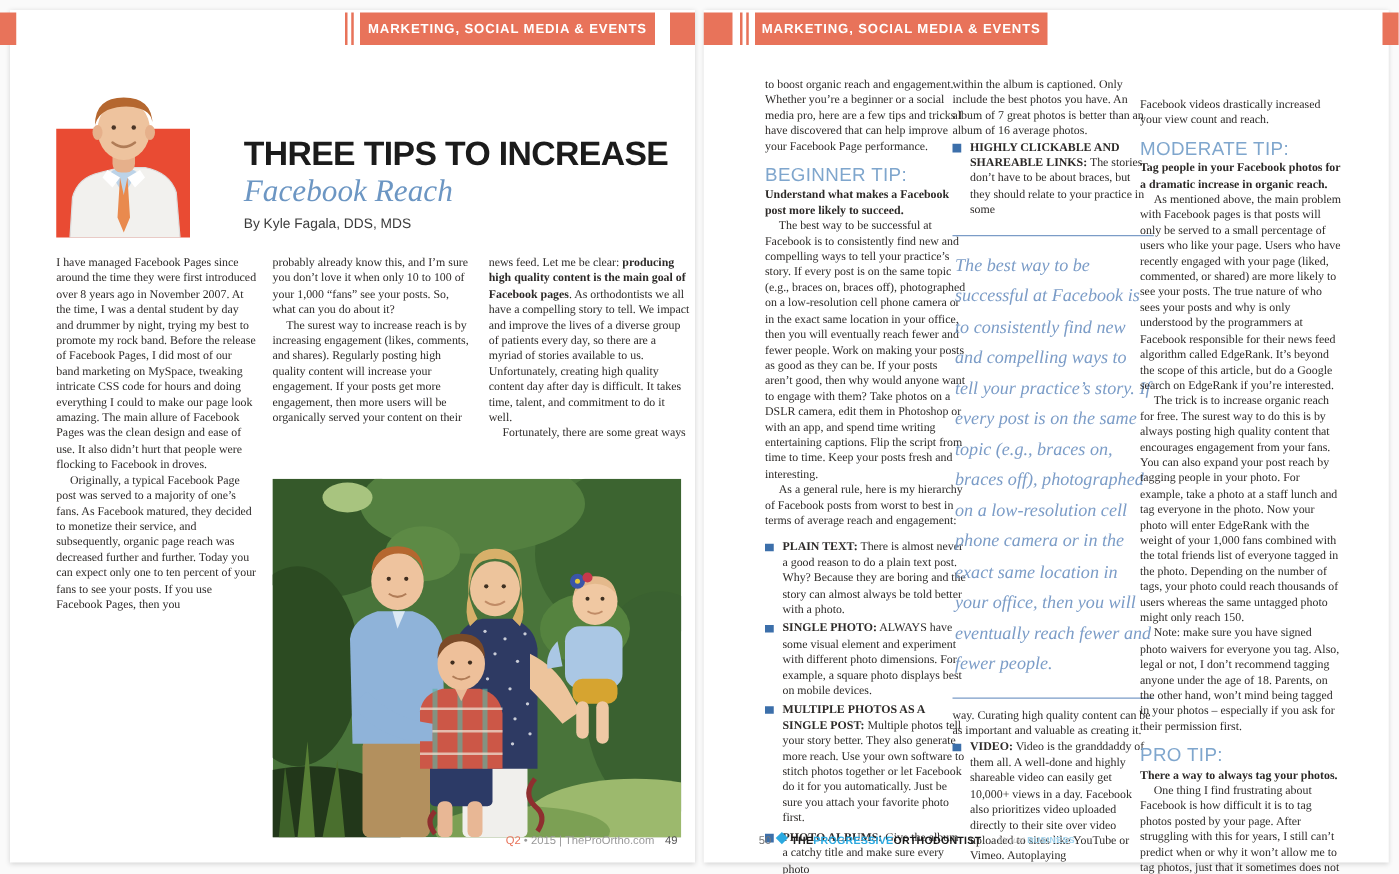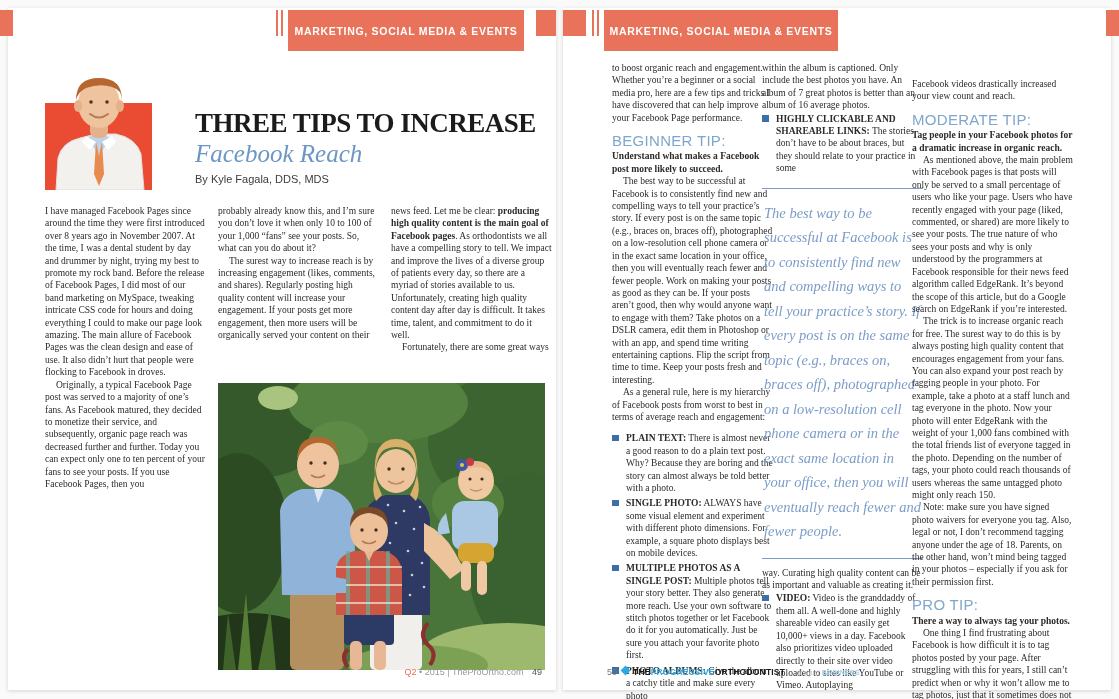--- a/index.html
+++ b/index.html
@@ -25,33 +25,33 @@
     position:absolute;top:8px;height:682px;background:#fff;
     box-shadow:0 1px 4px rgba(0,0,0,.16);
   }
   #page-left{left:8px;width:548px;}
   #page-right{left:563px;width:548px;}
 
   
   .hseg{position:absolute;top:10px;height:26px;background:var(--header_orange);}
   .hrule{position:absolute;top:10px;height:26px;width:2px;background:var(--header_orange);}
   .hbar{
-    position:absolute;top:10px;height:41px;background:var(--header_orange);
+    position:absolute;top:10px;height:26px;background:var(--header_orange);
     color:#fff;font-family:"Liberation Sans",sans-serif;font-weight:bold;
     font-size:10.5px;letter-spacing:.7px;
     display:flex;align-items:center;justify-content:center;
   }
 
   
   .headshot{position:absolute;left:30px;top:66px;width:122px;height:116px;}
   .headshot .obox{position:absolute;left:7px;top:29px;width:107px;height:87px;background:var(--photo_orange);}
   .headshot svg{position:absolute;left:0;top:0;}
   .title-block{position:absolute;left:187px;top:100px;width:350px;}
   .title{
-    font-family:Liberation Serif, serif;font-weight:bold;font-size:27px;
+    font-family:Liberation Sans, sans-serif;font-weight:bold;font-size:27px;
     letter-spacing:-.5px;color:#1b1b1b;line-height:30px;
   }
   .subtitle{font-style:italic;font-size:25px;color:var(--subtitle_blue);line-height:29px;margin-top:1px;}
   .byline{font-family:"Liberation Sans",sans-serif;font-size:11px;color:#3c3c3c;margin-top:5px;}
 
   
   .col{position:absolute;width:161px;font-size:9.5px;line-height:12.4px;text-align:left;}
   #l-col1{left:37px;top:197px;}
   #l-col2{left:210px;top:197px;}
   #l-col3{left:383px;top:197px;}

